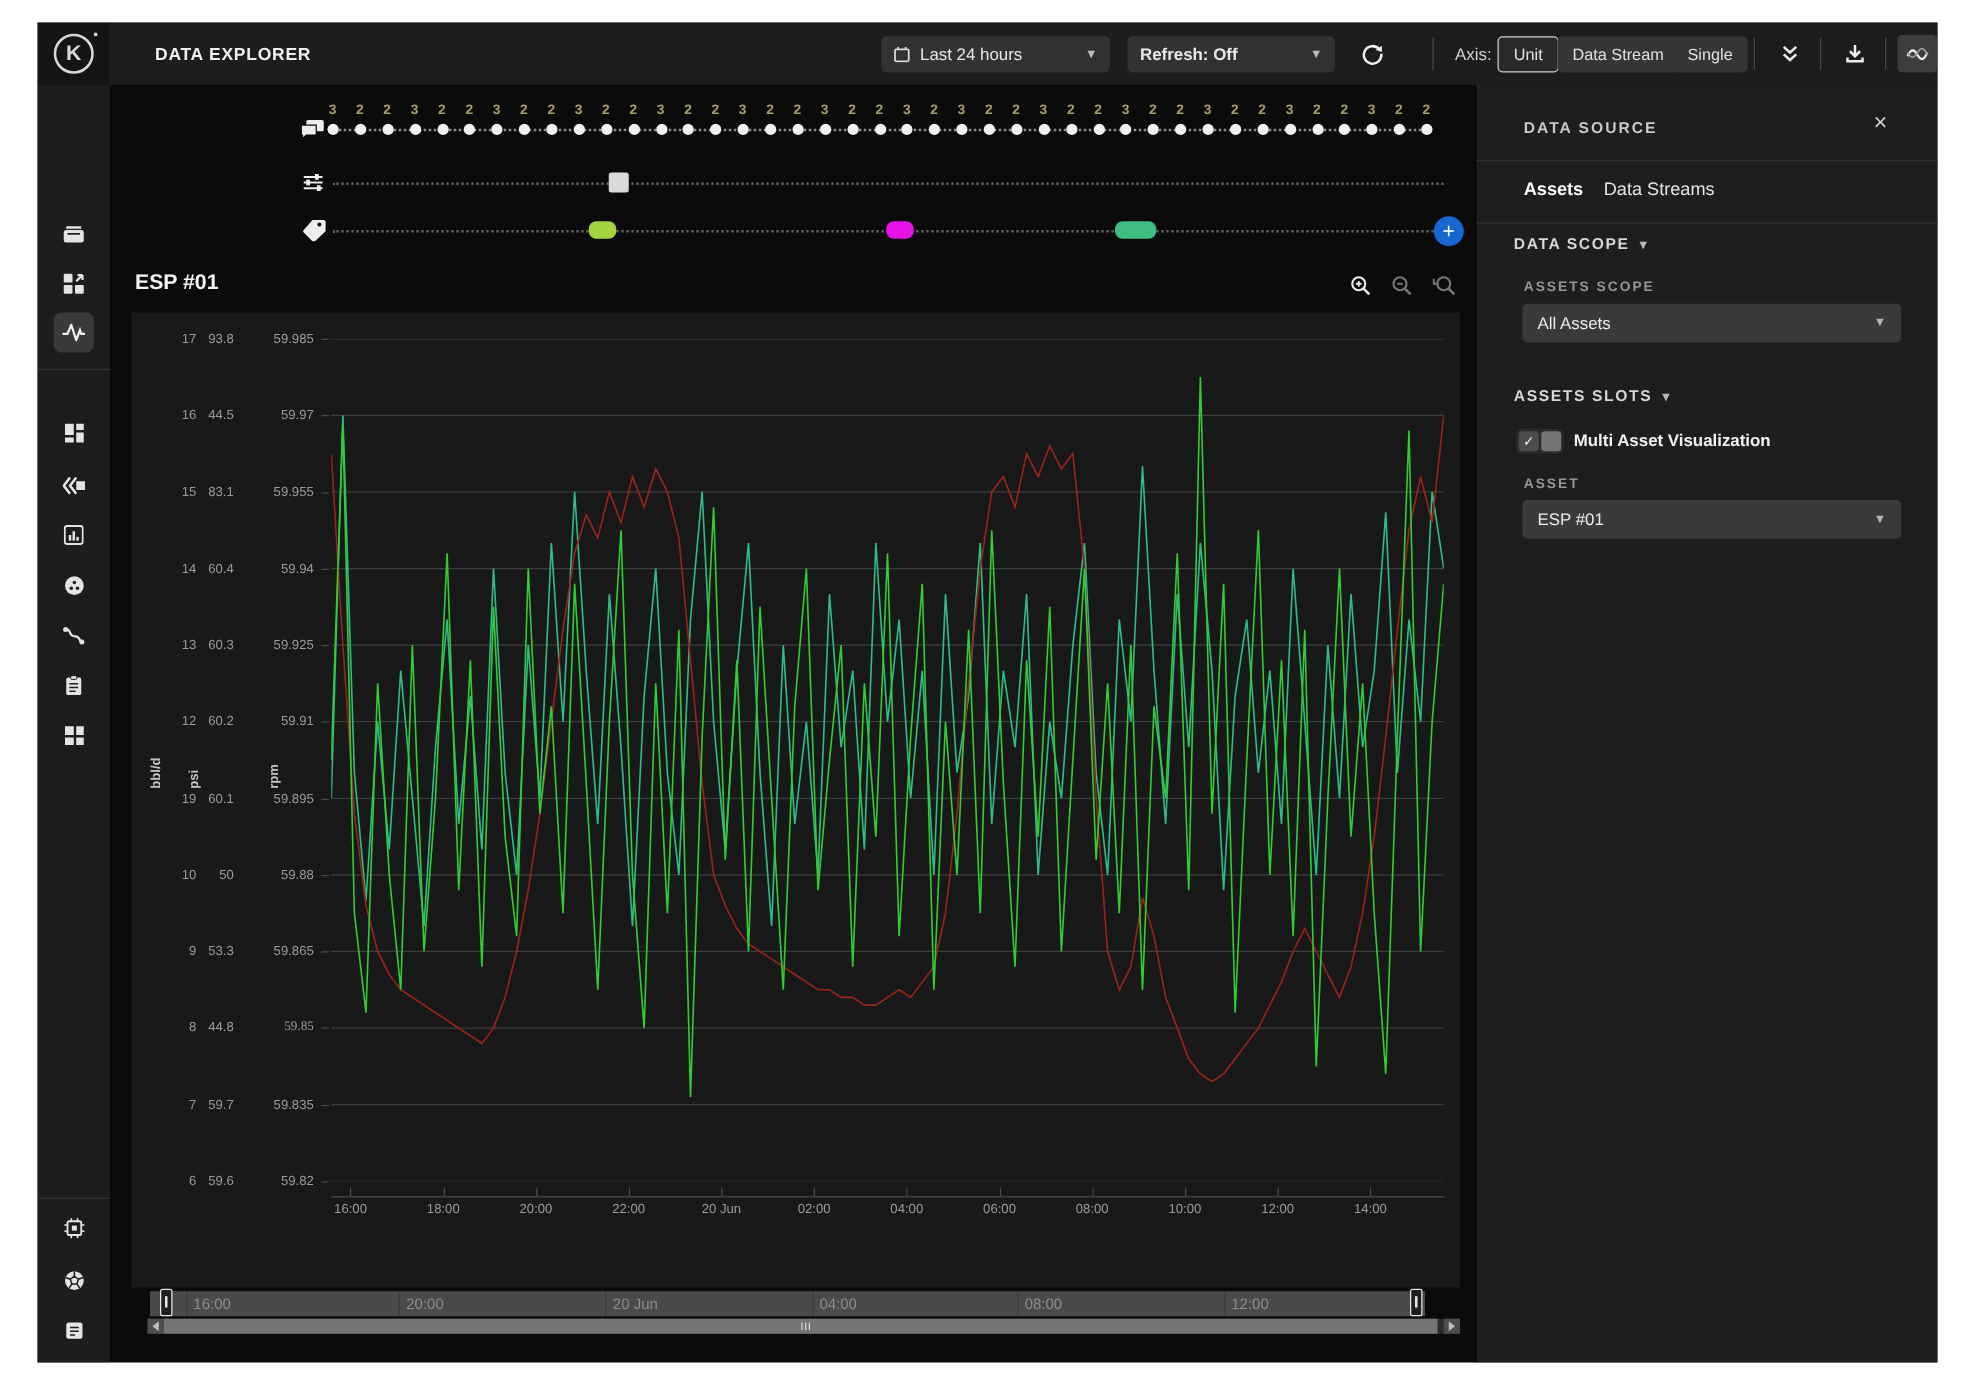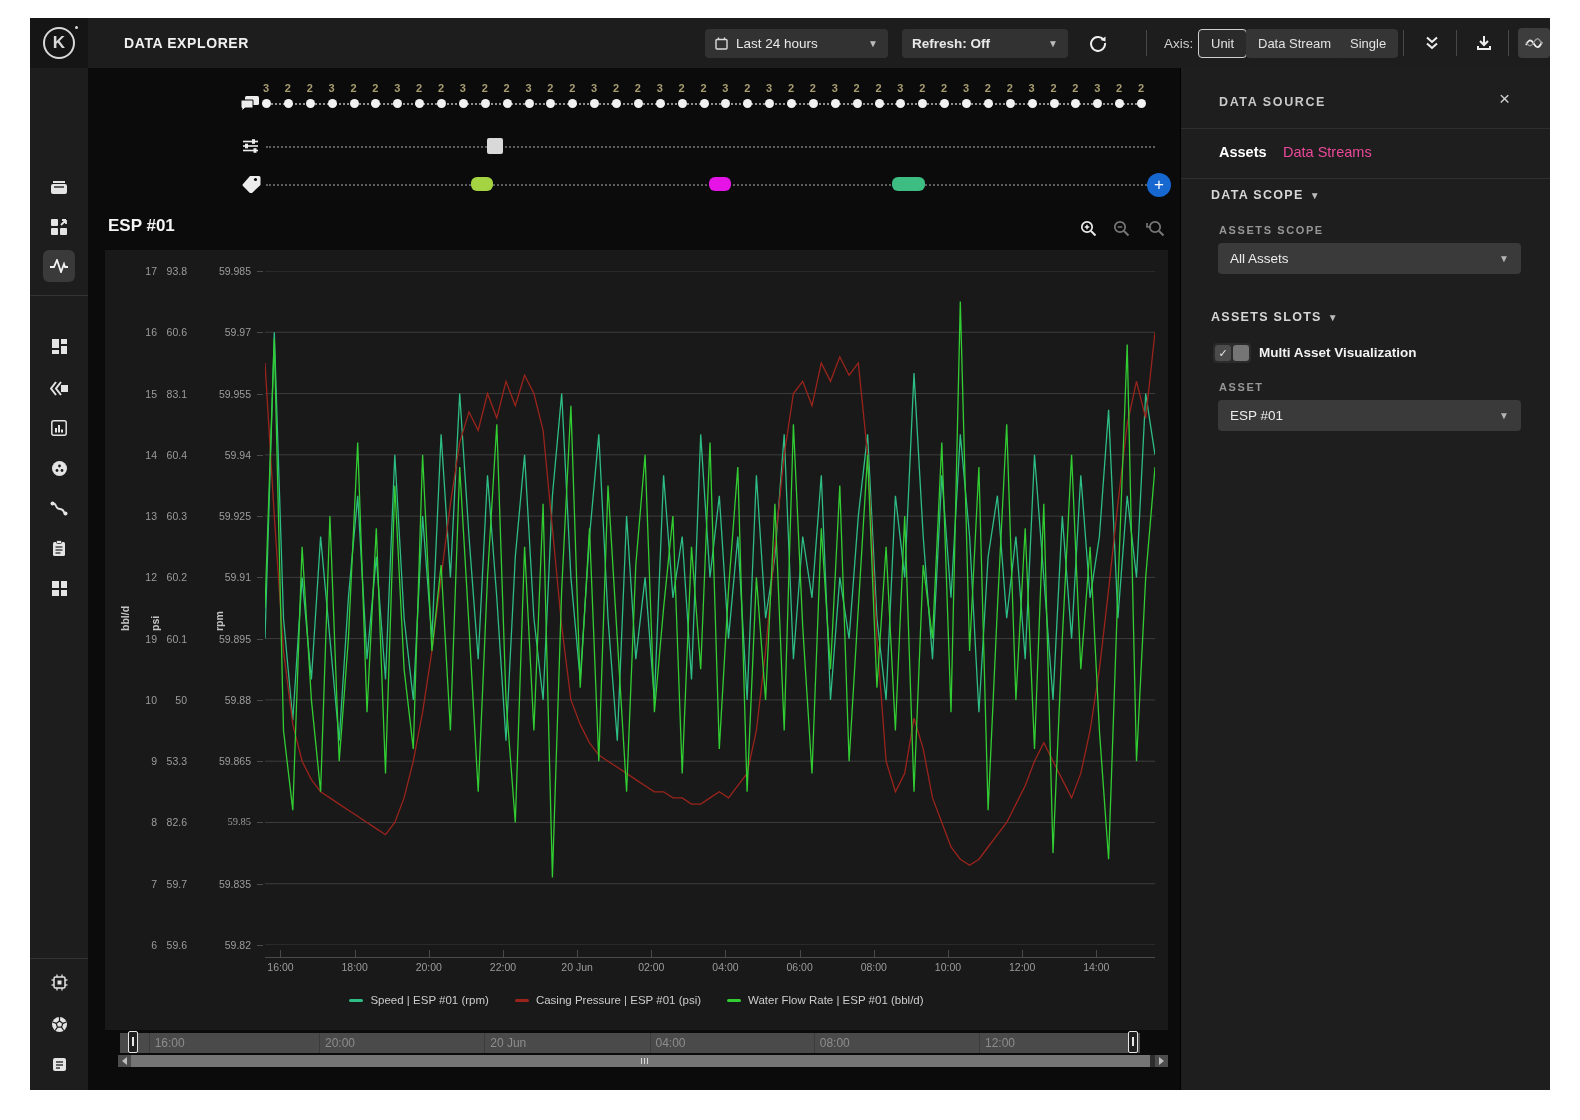--- a/index.html
+++ b/index.html
@@ -28,21 +28,21 @@
   .side-ic.active { background:#3a3a3a; }
   .side-div { position:absolute; left:0; width:58px; height:1px; background:#333; }
 
   
   .panel { left:1150px; top:50px; width:370px; height:1022px; background:#1e1e1e; border-left:1px solid #000; }
   .panel-title { position:absolute; left:38px; top:27px; color:#c9c9c9; font-size:12.5px; font-weight:bold; letter-spacing:1.6px; }
   .panel-close { position:absolute; right:40px; top:20px; color:#cfcfcf; font-size:19px; cursor:default; }
   .p-div { position:absolute; left:0; width:370px; height:1px; background:#2f2f2f; }
   .tab { position:absolute; top:76px; font-size:14.5px; }
   .tab.on { color:#ffffff; font-weight:bold; }
-  .tab.off { color:#ec4899; }
+  .tab.off { color:#e5e5e5; }
   .sect { position:absolute; color:#d6d6d6; font-size:12.5px; font-weight:bold; letter-spacing:1.3px; }
   .sect .chev { font-size:10px; color:#bbb; margin-left:6px; }
   .sublabel { position:absolute; color:#969696; font-size:11px; font-weight:bold; letter-spacing:1.6px; }
   .dropdown { position:absolute; left:37px; width:303px; height:31px; background:#3a3a3a; border-radius:4px; color:#ececec; font-size:13.5px; display:flex; align-items:center; padding:0 12px; }
   .dropdown .caret { margin-left:auto; color:#b5b5b5; font-size:10px; }
   .toggle { position:absolute; width:38px; height:20px; background:#2b2b2b; border-radius:4px; }
   .toggle .check { position:absolute; left:2px; top:2px; width:16px; height:16px; background:#4c4c4c; border-radius:3px; color:#e9e9e9; font-size:11px; display:flex; align-items:center; justify-content:center; }
   .toggle .knob { position:absolute; right:2px; top:2px; width:16px; height:16px; background:#757575; border-radius:3px; }
   .toggle-label { position:absolute; color:#f2f2f2; font-size:13.5px; font-weight:bold; }
 
@@ -427,57 +427,43 @@
         <line x1="0" x2="890" y1="428.90909090909093" y2="428.90909090909093" stroke="#3d3d3d" stroke-width="1"></line>
         <line x1="0" x2="890" y1="490.1818181818182" y2="490.1818181818182" stroke="#3d3d3d" stroke-width="1"></line>
         <line x1="0" x2="890" y1="551.4545454545455" y2="551.4545454545455" stroke="#3d3d3d" stroke-width="1"></line>
         <line x1="0" x2="890" y1="612.7272727272727" y2="612.7272727272727" stroke="#3d3d3d" stroke-width="1"></line>
         <line x1="0" x2="890" y1="674" y2="674" stroke="#3d3d3d" stroke-width="1"></line>
         <polyline points="0.0,367.6 9.3,61.3 18.5,347.2 27.8,449.3 37.1,306.4 46.4,408.5 55.6,265.5 64.9,367.6 74.2,469.8 83.4,326.8 92.7,224.7 102.0,388.1 111.3,285.9 120.5,408.5 129.8,183.8 139.1,347.2 148.3,428.9 157.6,245.1 166.9,367.6 176.1,163.4 185.4,306.4 194.7,122.5 204.0,265.5 213.2,388.1 222.5,204.2 231.8,326.8 241.0,469.8 250.3,285.9 259.6,183.8 268.9,347.2 278.1,428.9 287.4,224.7 296.7,122.5 305.9,306.4 315.2,408.5 324.5,265.5 333.8,163.4 343.0,347.2 352.3,469.8 361.6,245.1 370.8,388.1 380.1,306.4 389.4,428.9 398.6,204.2 407.9,326.8 417.2,265.5 426.5,408.5 435.7,163.4 445.0,306.4 454.3,224.7 463.5,367.6 472.8,265.5 482.1,428.9 491.4,204.2 500.6,347.2 509.9,285.9 519.2,163.4 528.4,388.1 537.7,265.5 547.0,326.8 556.3,204.2 565.5,428.9 574.8,306.4 584.1,367.6 593.3,245.1 602.6,163.4 611.9,347.2 621.1,428.9 630.4,224.7 639.7,306.4 649.0,102.1 658.2,265.5 667.5,388.1 676.8,204.2 686.0,326.8 695.3,163.4 704.6,265.5 713.9,441.2 723.1,285.9 732.4,224.7 741.7,347.2 750.9,265.5 760.2,388.1 769.5,183.8 778.8,306.4 788.0,428.9 797.3,245.1 806.6,367.6 815.8,204.2 825.1,326.8 834.4,265.5 843.6,138.9 852.9,347.2 862.2,224.7 871.5,306.4 880.7,122.5 890.0,183.8" fill="none" stroke="#2ebd85" stroke-width="1.3"></polyline>
         <polyline points="0.0,91.9 9.3,245.1 18.5,379.9 27.8,453.4 37.1,490.2 46.4,508.6 55.6,520.8 64.9,526.9 74.2,533.1 83.4,539.2 92.7,545.3 102.0,551.5 111.3,557.6 120.5,563.7 129.8,551.5 139.1,526.9 148.3,490.2 157.6,441.2 166.9,379.9 176.1,306.4 185.4,232.8 194.7,171.6 204.0,140.9 213.2,159.3 222.5,122.5 231.8,147.1 241.0,110.3 250.3,134.8 259.6,104.2 268.9,122.5 278.1,159.3 287.4,257.3 296.7,355.4 305.9,428.9 315.2,453.4 324.5,471.8 333.8,484.1 343.0,490.2 352.3,496.3 361.6,502.4 370.8,508.6 380.1,514.7 389.4,520.8 398.6,520.8 407.9,526.9 417.2,526.9 426.5,533.1 435.7,533.1 445.0,526.9 454.3,520.8 463.5,526.9 472.8,514.7 482.1,502.4 491.4,459.5 500.6,379.9 509.9,275.7 519.2,183.8 528.4,122.5 537.7,110.3 547.0,134.8 556.3,91.9 565.5,110.3 574.8,85.8 584.1,104.2 593.3,91.9 602.6,183.8 611.9,367.6 621.1,490.2 630.4,520.8 639.7,502.4 649.0,447.3 658.2,477.9 667.5,526.9 676.8,551.5 686.0,576.0 695.3,588.2 704.6,594.3 713.9,588.2 723.1,576.0 732.4,563.7 741.7,551.5 750.9,533.1 760.2,514.7 769.5,490.2 778.8,471.8 788.0,490.2 797.3,508.6 806.6,526.9 815.8,502.4 825.1,459.5 834.4,398.3 843.6,318.6 852.9,232.8 862.2,153.2 871.5,110.3 880.7,147.1 890.0,61.3" fill="none" stroke="#9a241c" stroke-width="1.3"></polyline>
         <polyline points="0.0,337.0 9.3,67.4 18.5,459.5 27.8,539.2 37.1,275.7 46.4,428.9 55.6,520.8 64.9,245.1 74.2,490.2 83.4,367.6 92.7,171.6 102.0,441.2 111.3,257.3 120.5,502.4 129.8,214.5 139.1,398.3 148.3,477.9 157.6,183.8 166.9,379.9 176.1,294.1 185.4,459.5 194.7,196.1 204.0,355.4 213.2,520.8 222.5,306.4 231.8,153.2 241.0,428.9 250.3,551.5 259.6,275.7 268.9,459.5 278.1,232.8 287.4,606.6 296.7,318.6 305.9,134.8 315.2,416.7 324.5,257.3 333.8,490.2 343.0,214.5 352.3,367.6 361.6,520.8 370.8,294.1 380.1,183.8 389.4,441.2 398.6,337.0 407.9,245.1 417.2,502.4 426.5,275.7 435.7,398.3 445.0,171.6 454.3,477.9 463.5,318.6 472.8,196.1 482.1,520.8 491.4,306.4 500.6,428.9 509.9,232.8 519.2,459.5 528.4,153.2 537.7,355.4 547.0,502.4 556.3,257.3 565.5,398.3 574.8,214.5 584.1,490.2 593.3,337.0 602.6,183.8 611.9,416.7 621.1,275.7 630.4,459.5 639.7,245.1 649.0,520.8 658.2,294.1 667.5,367.6 676.8,171.6 686.0,441.2 695.3,30.6 704.6,379.9 713.9,196.1 723.1,539.2 732.4,337.0 741.7,153.2 750.9,428.9 760.2,257.3 769.5,477.9 778.8,232.8 788.0,582.1 797.3,367.6 806.6,183.8 815.8,398.3 825.1,275.7 834.4,459.5 843.6,588.2 852.9,318.6 862.2,73.5 871.5,490.2 880.7,306.4 890.0,196.1" fill="none" stroke="#32cd32" stroke-width="1.3"></polyline>
       </svg>
     <div class="xaxis-line"></div>
-    <div class="legend" id="legend">
-        <div class="legend-item">
-          <span class="legend-dash" style="background: rgb(46, 189, 133);"></span>
-          <span>Speed | ESP #01 (rpm)</span>
-        </div>
-        <div class="legend-item">
-          <span class="legend-dash" style="background: rgb(154, 36, 28);"></span>
-          <span>Casing Pressure | ESP #01 (psi)</span>
-        </div>
-        <div class="legend-item">
-          <span class="legend-dash" style="background: rgb(50, 205, 50);"></span>
-          <span>Water Flow Rate | ESP #01 (bbl/d)</span>
-        </div>
-      </div>
   <span class="ylab" style="left: 0px; width: 52px; top: 15px;">17</span>
       <span class="ylab" style="left: 0px; width: 52px; top: 76.2727px;">16</span>
       <span class="ylab" style="left: 0px; width: 52px; top: 137.545px;">15</span>
       <span class="ylab" style="left: 0px; width: 52px; top: 198.818px;">14</span>
       <span class="ylab" style="left: 0px; width: 52px; top: 260.091px;">13</span>
       <span class="ylab" style="left: 0px; width: 52px; top: 321.364px;">12</span>
       <span class="ylab" style="left: 0px; width: 52px; top: 382.636px;">19</span>
       <span class="ylab" style="left: 0px; width: 52px; top: 443.909px;">10</span>
       <span class="ylab" style="left: 0px; width: 52px; top: 505.182px;">9</span>
       <span class="ylab" style="left: 0px; width: 52px; top: 566.455px;">8</span>
       <span class="ylab" style="left: 0px; width: 52px; top: 627.727px;">7</span>
       <span class="ylab" style="left: 0px; width: 52px; top: 689px;">6</span>
       <span class="axis-unit" style="left: 0px; top: 355px; width: 40px;">bbl/d</span>
       <span class="ylab" style="left: 0px; width: 82px; top: 15px;">93.8</span>
-      <span class="ylab" style="left: 0px; width: 82px; top: 76.2727px;">60.6</span>
+      <span class="ylab" style="left: 0px; width: 82px; top: 76.2727px;">44.5</span>
       <span class="ylab" style="left: 0px; width: 82px; top: 137.545px;">83.1</span>
       <span class="ylab" style="left: 0px; width: 82px; top: 198.818px;">60.4</span>
       <span class="ylab" style="left: 0px; width: 82px; top: 260.091px;">60.3</span>
       <span class="ylab" style="left: 0px; width: 82px; top: 321.364px;">60.2</span>
       <span class="ylab" style="left: 0px; width: 82px; top: 382.636px;">60.1</span>
       <span class="ylab" style="left: 0px; width: 82px; top: 443.909px;">50</span>
       <span class="ylab" style="left: 0px; width: 82px; top: 505.182px;">53.3</span>
-      <span class="ylab" style="left: 0px; width: 82px; top: 566.455px;">82.6</span>
+      <span class="ylab" style="left: 0px; width: 82px; top: 566.455px;">44.8</span>
       <span class="ylab" style="left: 0px; width: 82px; top: 627.727px;">59.7</span>
       <span class="ylab" style="left: 0px; width: 82px; top: 689px;">59.6</span>
       <span class="axis-unit" style="left: 30px; top: 355px; width: 40px;">psi</span>
       <span class="ylab" style="left: 0px; width: 146px; top: 15px;">59.985</span>
       <div class="ytick" style="top: 21px;"></div>
       <span class="ylab" style="left: 0px; width: 146px; top: 76.2727px;">59.97</span>
       <div class="ytick" style="top: 82.2727px;"></div>
       <span class="ylab" style="left: 0px; width: 146px; top: 137.545px;">59.955</span>
       <div class="ytick" style="top: 143.545px;"></div>
       <span class="ylab" style="left: 0px; width: 146px; top: 198.818px;">59.94</span>

